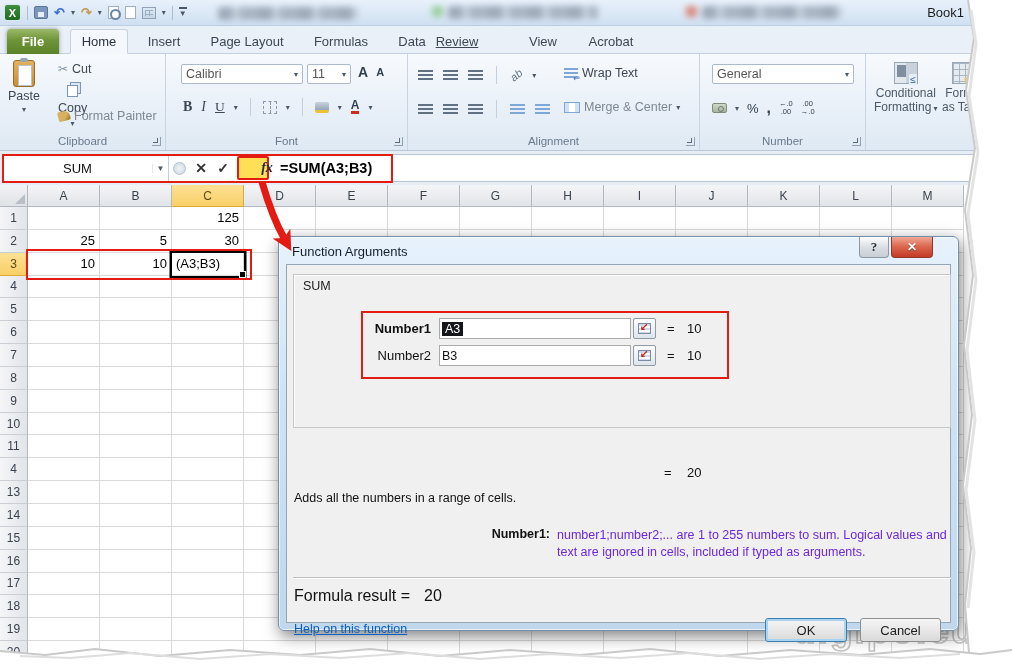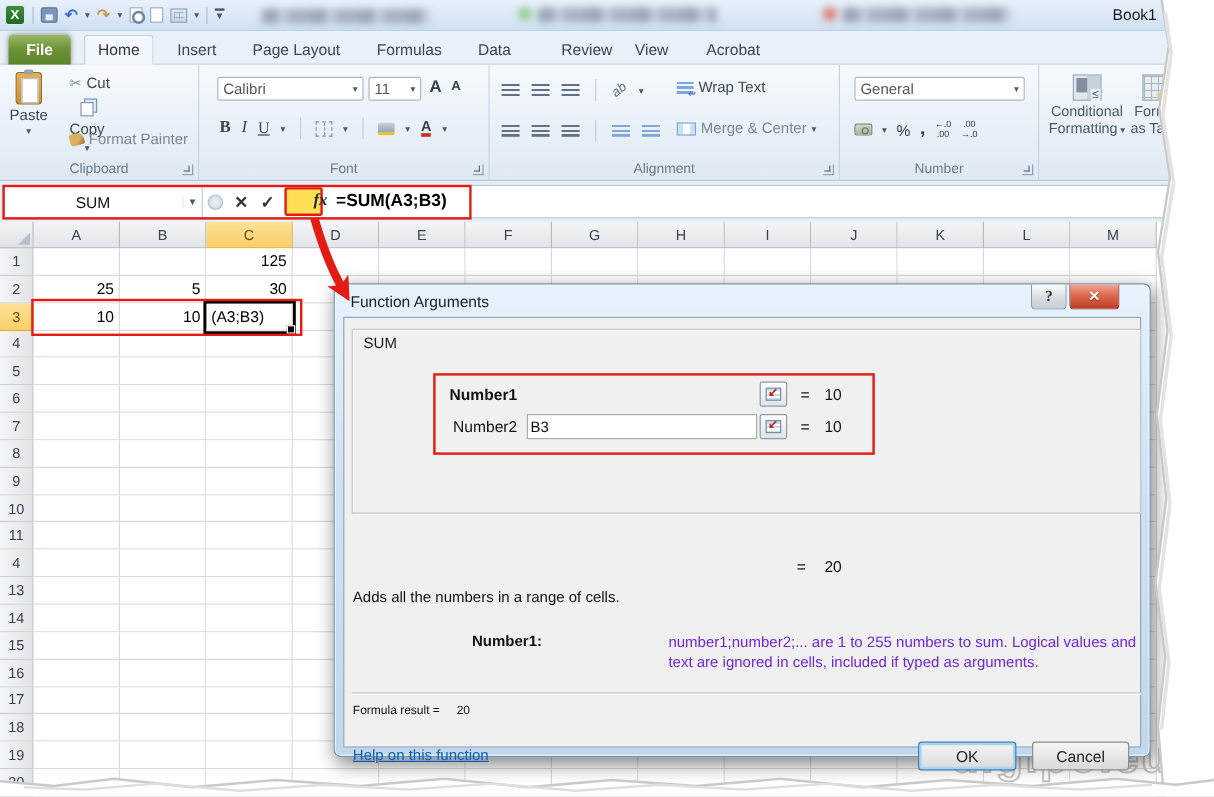--- a/index.html
+++ b/index.html
@@ -165,24 +165,24 @@
     font-size:12.5px; color:#111; display:flex; align-items:center; padding:0 2px; }
   .sel-chip { background:#14161c; color:#fff; padding:0 3px; }
   .range-btn { position:absolute; left:346px; width:23px; height:21px; border:1px solid #8e9aa5; border-radius:2px;
     background:linear-gradient(#fff,#dde4ea); display:flex; align-items:center; justify-content:center; position:absolute; }
   .range-ic { width:13px; height:11px; border:1px solid #7a8aa0;
     background:repeating-linear-gradient(to bottom,#cdd9ee 0 2px,#fff 2px 4px); position:relative; }
   .range-ic:after { content:"↙"; position:absolute; left:1px; top:-3px; font-size:10px; font-weight:bold; color:#c0271a; }
   .eqv { position:absolute; font-size:13px; color:#111; }
   .rb-args { left:74px; top:46px; width:368px; height:68px; border:2px solid #e31b12; position:absolute; }
   .dlg-desc { position:absolute; left:7px; font-size:12.5px; color:#111; }
-  .help-lbl { position:absolute; width:255px; text-align:center; font-weight:bold; font-size:12.5px; color:#111; }
+  .help-lbl { position:absolute; width:255px; text-align:right; font-weight:bold; font-size:12.5px; color:#111; }
   .help-txt { position:absolute; left:270px; width:392px; font-size:12.5px; color:#6d28d9; line-height:16.5px; }
   .dlg-sep { position:absolute; left:6px; width:658px; border-top:1px solid #bfbfbf; border-bottom:1px solid #fdfdfd; }
-  .fres { position:absolute; left:7px; font-size:10px; color:#111; display:flex; gap:14px; }
+  .fres { position:absolute; left:7px; font-size:16px; color:#111; display:flex; gap:14px; }
   .dlg-link { position:absolute; left:7px; font-size:12.5px; color:#0b5fc0; text-decoration:underline; }
   .dlg-btn { position:absolute; width:82px; height:24px; border-radius:3px; font-size:13px; color:#1c1c1c;
     background:linear-gradient(#f5f5f5,#e9e9e9 45%,#d9d9d9); border:1px solid #8e8f8f;
     display:flex; align-items:center; justify-content:center; }
   .dlg-btn.focused { border:1px solid #3c7fb1; box-shadow:inset 0 0 0 2px #a8d4f2; }
 
   
   .watermark { position:absolute; left:793px; top:610px; z-index:3; font-size:37px; font-weight:bold;
     letter-spacing:2px; color:rgba(255,255,255,.15); -webkit-text-stroke:1.6px #c4c4c4; }
   .tear { position:absolute; z-index:10; pointer-events:none; }
@@ -214,21 +214,21 @@
     <div class="book-title">Book1</div>
   </div>
 
   <div class="tabstrip">
     <div class="file-tab">File</div>
     <div class="tab active" style="left:70px;width:58px;">Home</div>
     <div class="tab" style="left:138px;width:52px;">Insert</div>
     <div class="tab" style="left:200px;width:94px;">Page Layout</div>
     <div class="tab" style="left:302px;width:78px;">Formulas</div>
     <div class="tab" style="left:388px;width:48px;">Data</div>
-    <div class="tab" style="left:458px;width:62px;">Review</div>
+    <div class="tab" style="left:426px;width:62px;text-decoration:underline;">Review</div>
     <div class="tab" style="left:518px;width:50px;">View</div>
     <div class="tab" style="left:578px;width:66px;">Acrobat</div>
   </div>
 
   <div class="ribbon">
 
     <div class="rgroup" style="left:0;width:166px;">
       <div class="bigbtn" style="left:8px;top:6px;">
         <span class="clip-ic"></span>
         <span>Paste</span>
@@ -675,20 +675,23 @@
 
   <div class="dialog">
     <div class="dlg-title">Function Arguments</div>
     <div class="dlg-help">?</div>
     <div class="dlg-close">✕</div>
     <div class="dlg-body">
       <div class="dlg-panel"></div>
       <div class="fn-name">SUM</div>
 
       <div class="arg-label" style="left:68px;top:56px;font-weight:bold;">Number1</div>
+      <div class="arg-input" style="top:53px;">
+        <span class="sel-chip">A3</span>
+      </div>
       <div class="range-btn" style="top:53px;">
         <span class="range-ic"></span>
       </div>
       <div class="eqv" style="left:380px;top:56px;">=</div>
       <div class="eqv" style="left:400px;top:56px;">10</div>
 
       <div class="arg-label" style="left:68px;top:83px;">Number2</div>
       <div class="arg-input" style="top:80px;">
         <span>B3</span>
       </div>

